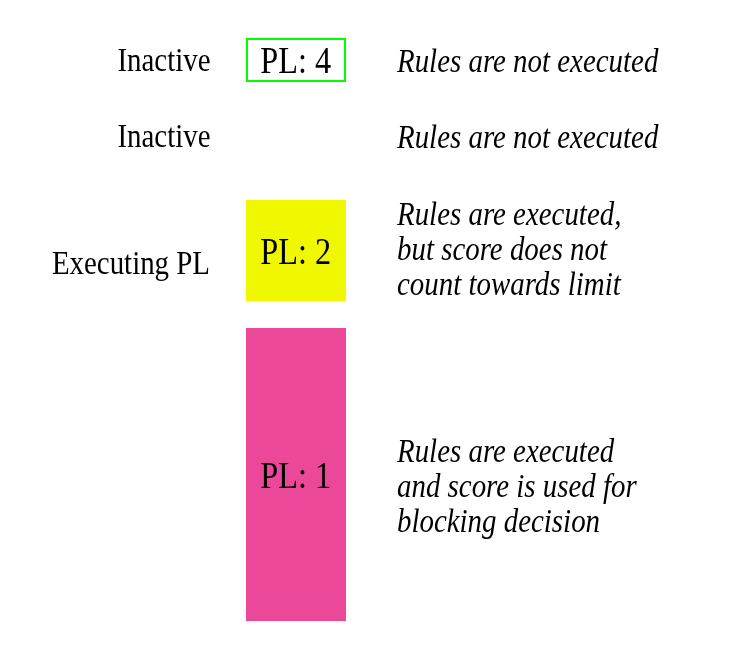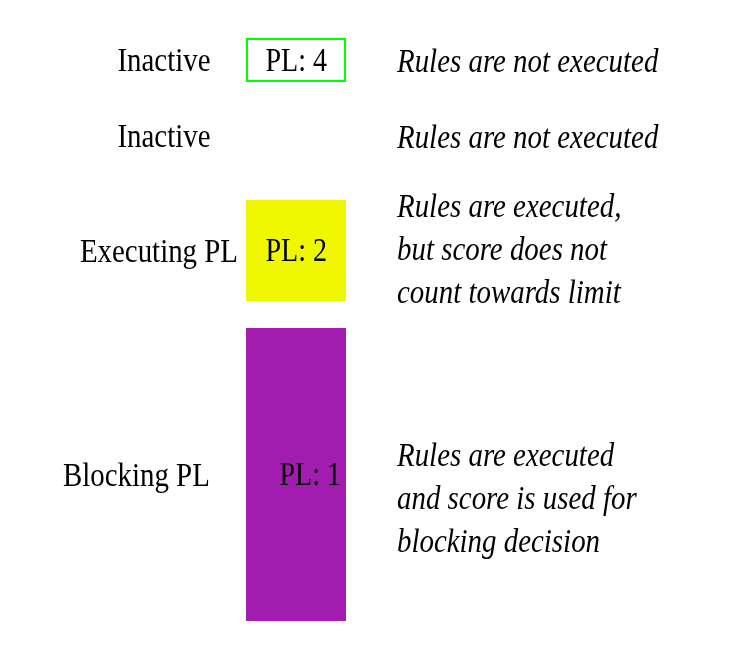--- a/index.html
+++ b/index.html
@@ -9,38 +9,38 @@
   }
   
   .label{
     position:absolute;left:0;width:210px;
     display:flex;align-items:center;justify-content:flex-end;
     font-size:34px;
   }
   .label .txt{transform:scaleX(.85);transform-origin:100% 50%;white-space:nowrap;}
   .l1{top:38px;height:44px;}
   .l2{top:107px;height:58px;}
-  .l3{top:200px;height:101px;padding-left:28px;}
+  .l3{top:212px;height:101px;}
   .l4{top:328px;height:293px;}
   
   .plbox{
     position:absolute;left:246px;width:100px;box-sizing:border-box;
     display:flex;align-items:center;justify-content:center;
-    font-size:33px;
+    font-size:38px;
   }
   .plbox .txt{transform:scaleX(.85);transform-origin:50% 50%;white-space:nowrap;}
   .bordered{border:2px solid #00ff00;} 
   .b1{top:38px;height:44px;}
   .b2{top:107px;height:58px;}
   .b3{top:194px;height:101px;margin-top:6px;}
   .b4{top:328px;height:293px;}
   
   .desc{
     position:absolute;left:397px;
-    font-size:34px;font-style:italic;line-height:43px;
+    font-size:34px;font-style:italic;line-height:35px;
   }
   .desc .txt{display:block;transform:scaleX(.85);transform-origin:0 50%;white-space:pre-line;}
   .d1{top:38px;height:44px;display:flex;align-items:center;}
   .d2{top:107px;height:58px;display:flex;align-items:center;}
   .d3{top:198px;height:101px;display:flex;align-items:center;}
   .d4{top:410px;margin-top:23px;}
 </style>
 </head>
 <body>
 
@@ -68,24 +68,21 @@
   </div>
   <div class="plbox b3" style="background-color: rgb(240, 248, 0);">
     <span class="txt">PL: 2</span>
   </div>
   <div class="desc d3">
     <span class="txt">Rules are executed,
 but score does not
 count towards limit</span>
   </div>
 
-  <div class="label l4">
-    <span class="txt">Blocking PL</span>
-  </div>
-  <div class="plbox b4" style="background-color: #a21caf; justify-content: flex-end;">
+  <div class="plbox b4" style="background-color: #ec4899;">
     <span class="txt">PL: 1</span>
   </div>
   <div class="desc d4">
     <span class="txt">Rules are executed
 and score is used for
 blocking decision</span>
   </div>
 
 </div>
 

